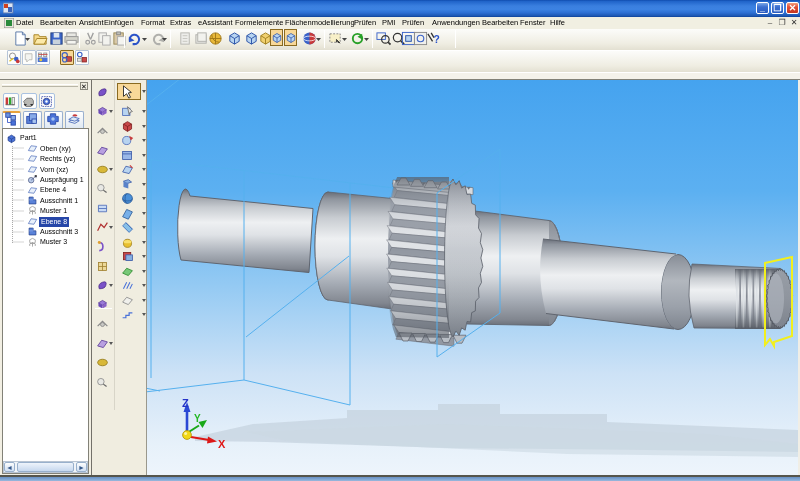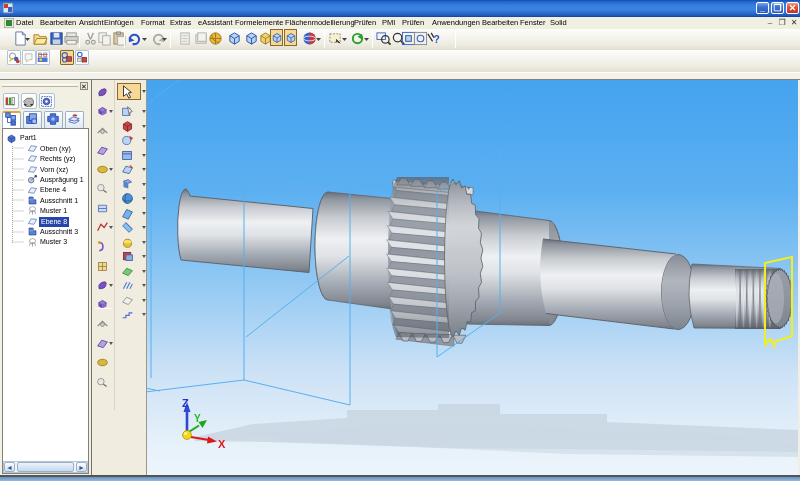--- a/index.html
+++ b/index.html
@@ -61,21 +61,21 @@
       <span style="left:170px">Extras</span>
  <span style="left:198px">eAssistant</span>
       <span style="left:235px">Formelemente</span>
       <span style="left:285px">Flächenmodellierung</span>
  <span style="left:354px">Prüfen</span>
       <span style="left:382px">PMI</span>
       <span style="left:402px">Prüfen</span>
  <span style="left:432px">Anwendungen</span>
       <span style="left:482px">Bearbeiten</span>
       <span style="left:520px">Fenster</span>
-      <span style="left:550px">Solid</span>
+      <span style="left:550px">Hilfe</span>
  <span class="mwb" style="left:765px">–</span>
       <span class="mwb" style="left:777px">❐</span>
       <span class="mwb" style="left:789px">✕</span>
 </div>
 <div id="tb1"></div>
 <div id="tb2"></div>
 <div id="strip3"></div>
 <div id="mainsep"></div>
 <svg style="position:absolute;left:13px;top:31px" width="15" height="15" viewBox="0 0 16 16">
       <path d="M3,1 h7 l3,3 v11 h-10 z" fill="#fff" stroke="#5a78a8"></path>

